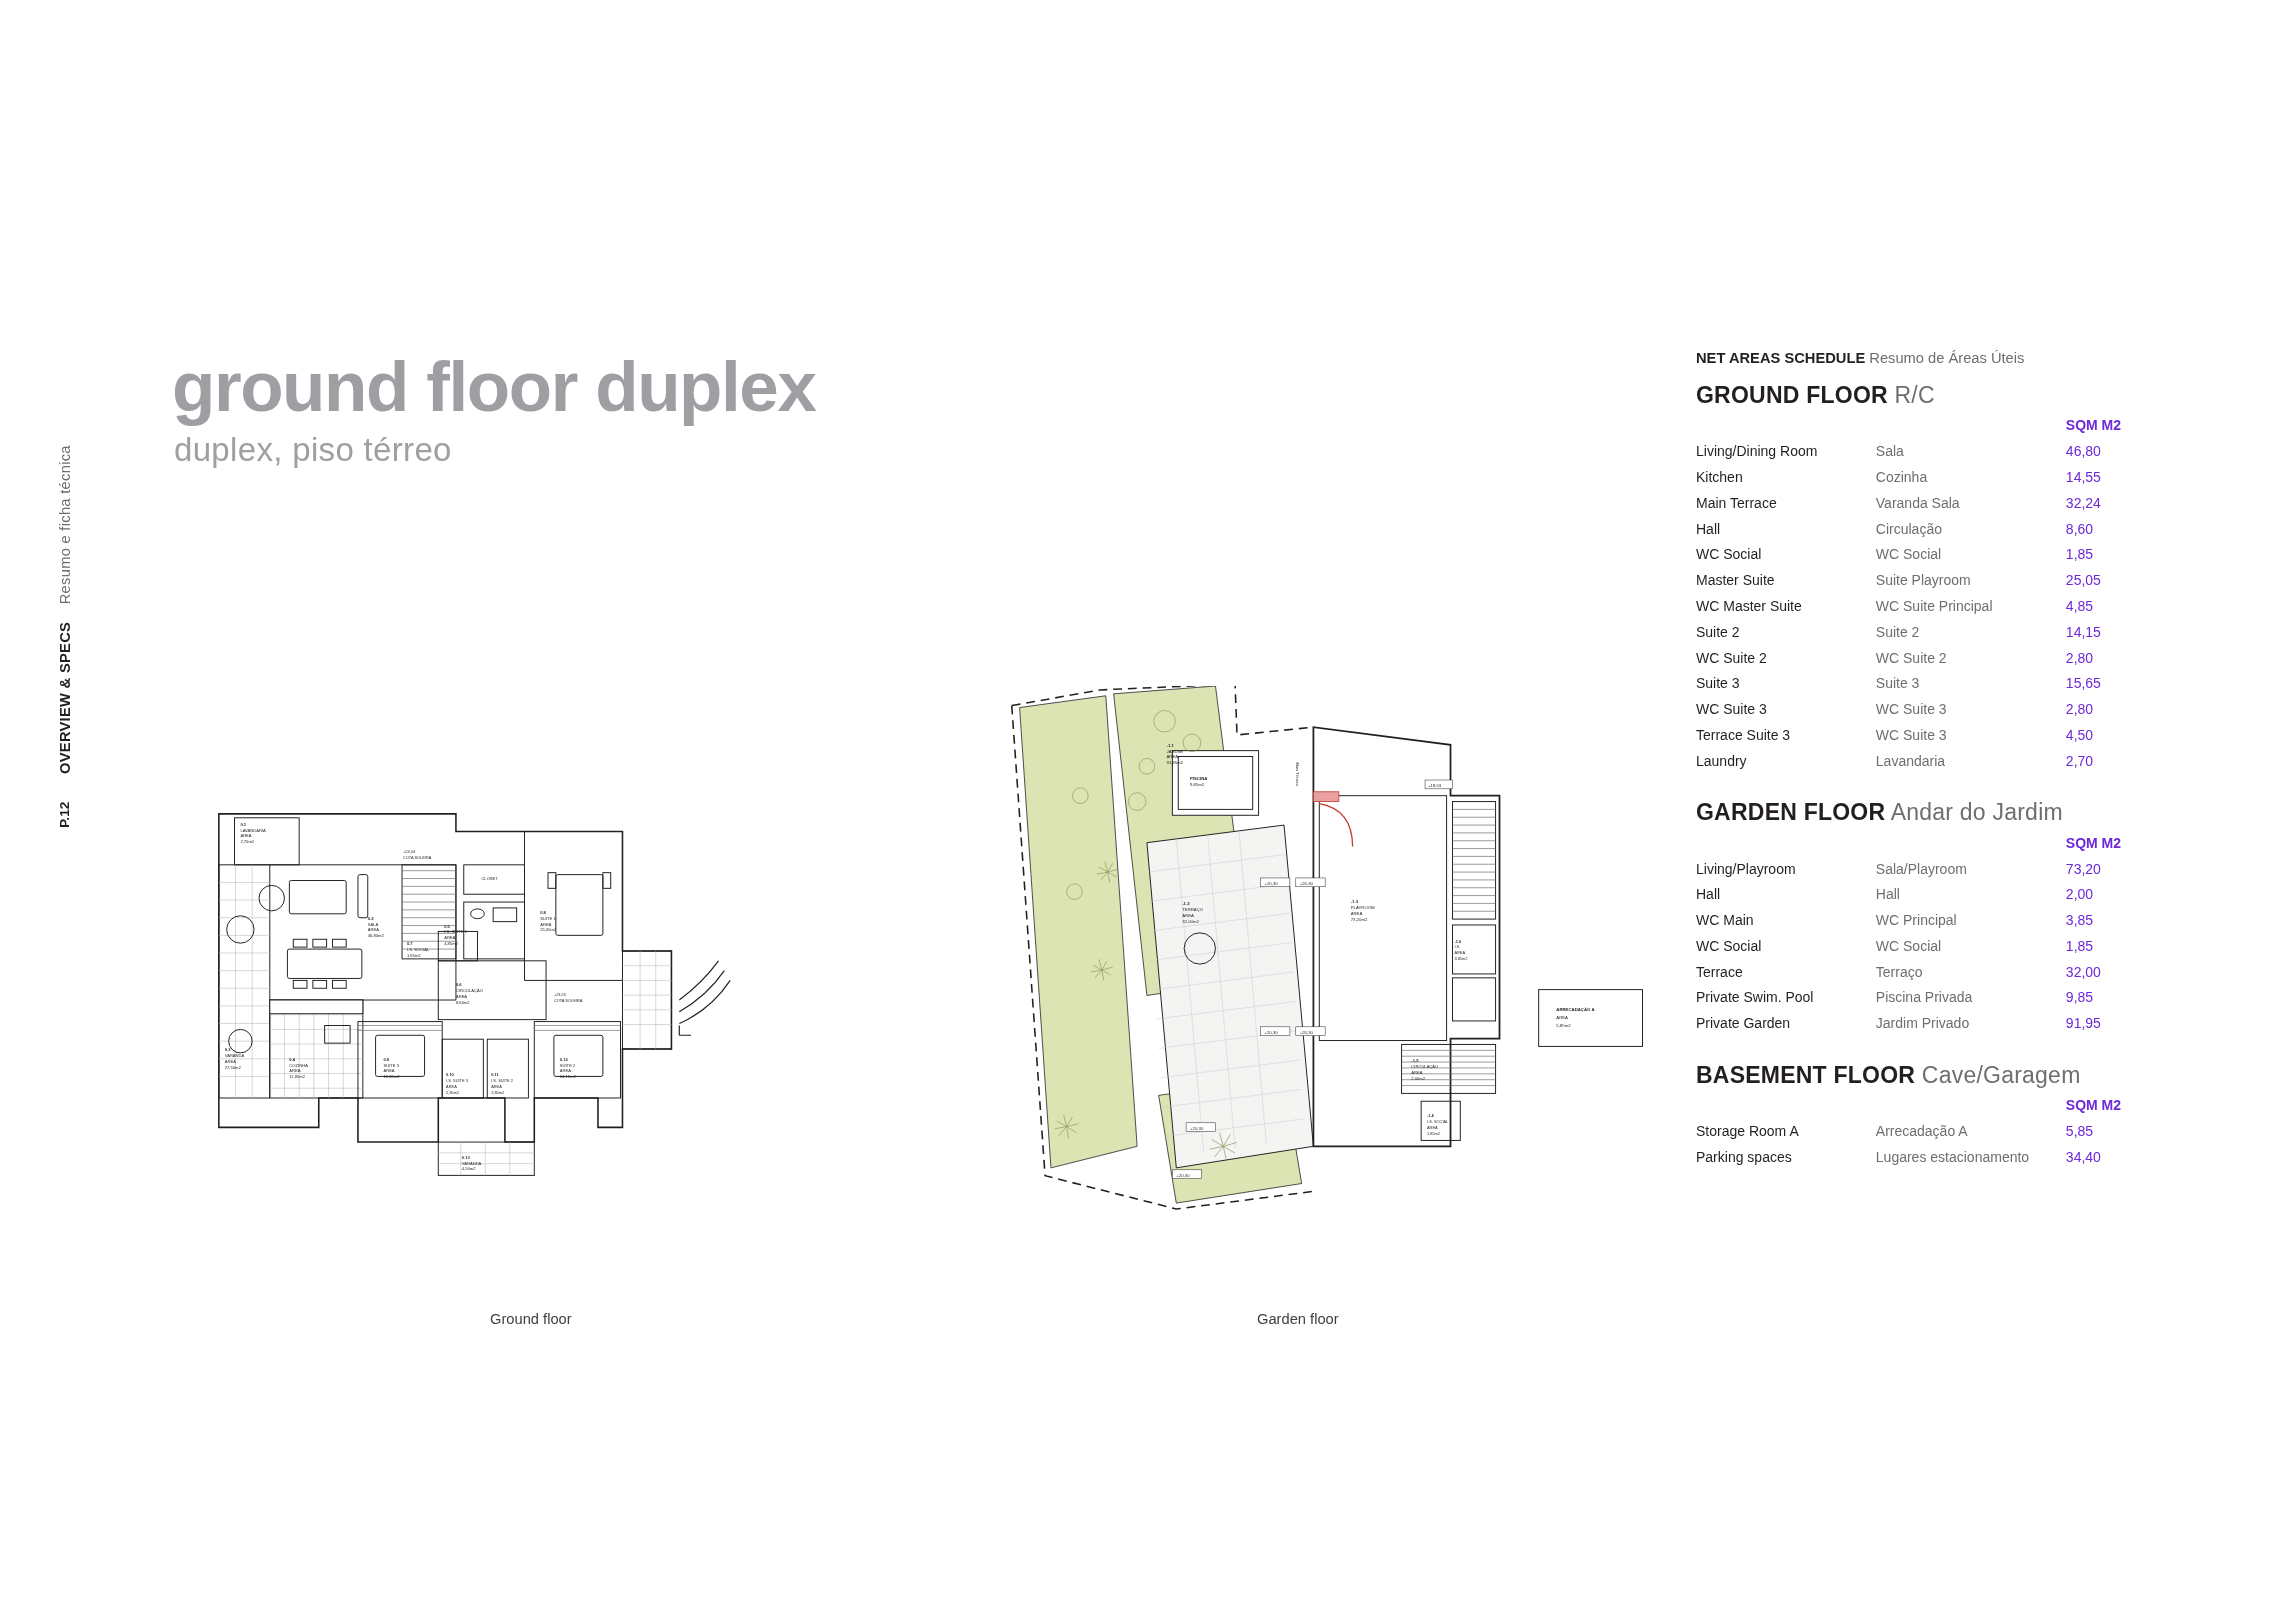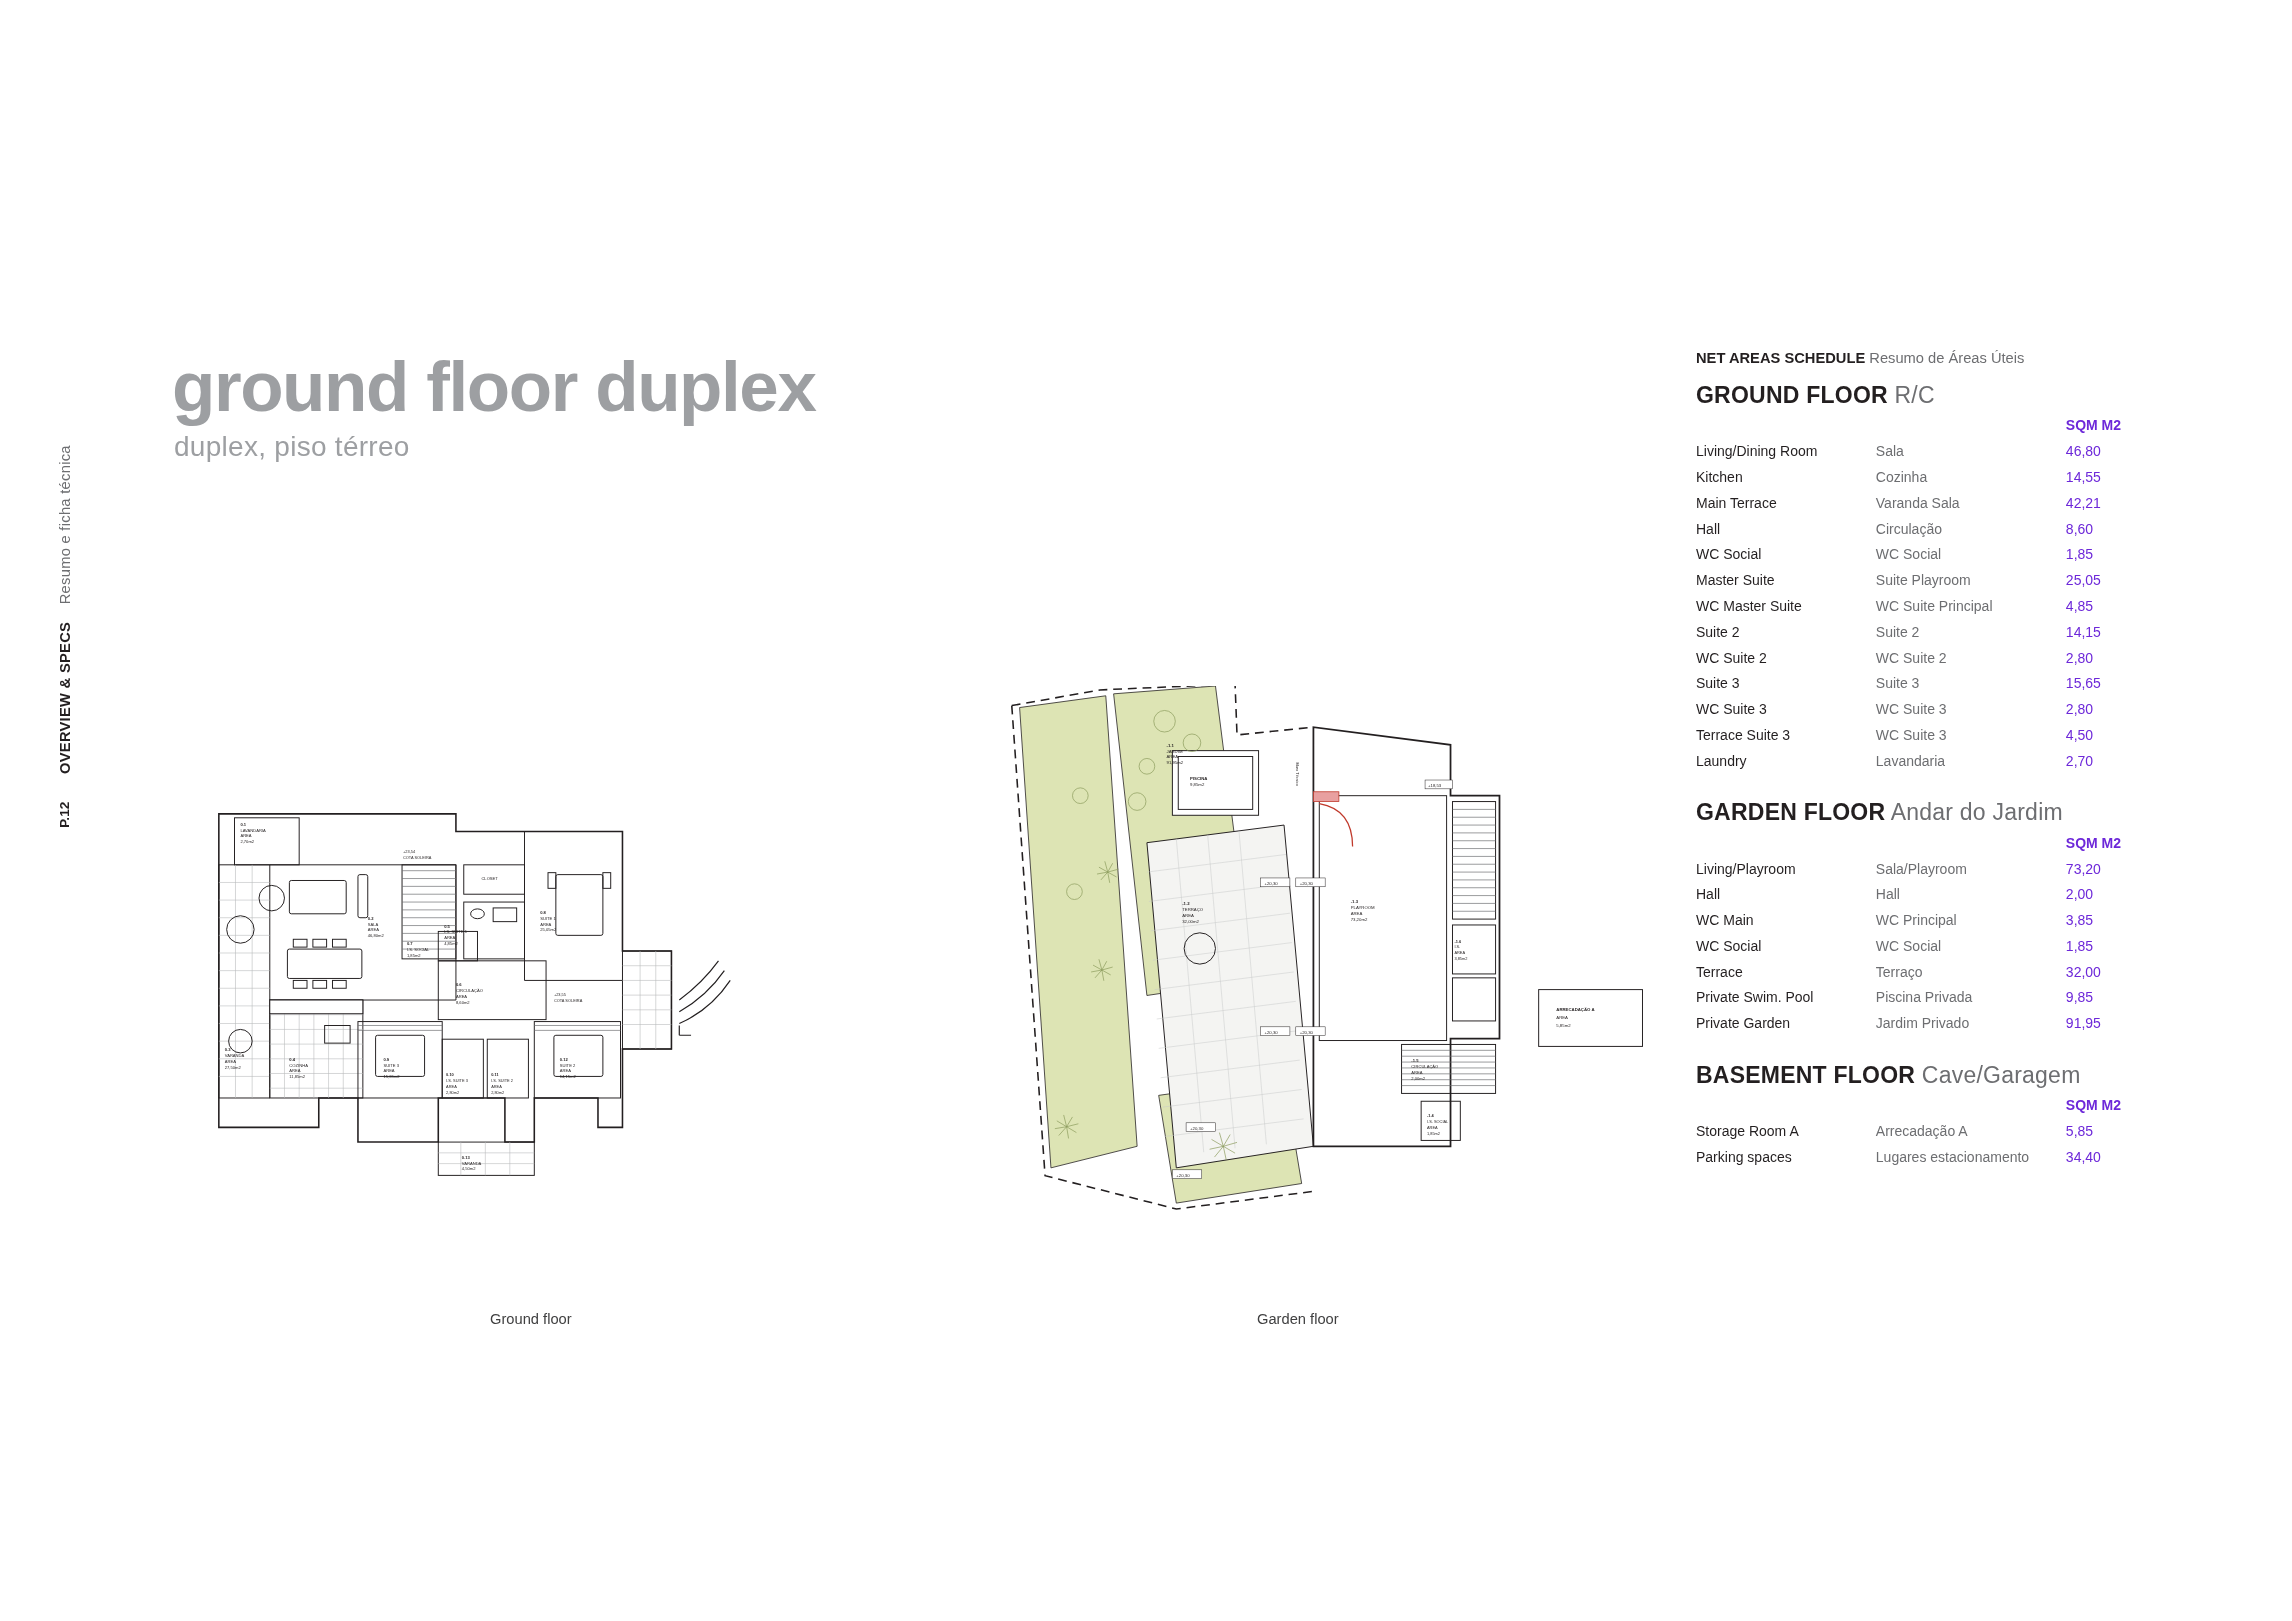--- a/index.html
+++ b/index.html
@@ -41,21 +41,21 @@
     left:172px; top:351px;
     font-size:71px;
     font-weight:bold;
     color:#9d9fa2;
     letter-spacing:-.02em;
     line-height:1;
   }
   .subtitle {
     position:absolute;
     left:174px; top:431px;
-    font-size:28px;
+    font-size:33px;
     color:#9d9fa2;
     letter-spacing:.01em;
   }
 
   
   .sched { position:absolute; left:1696px; top:350px; width:470px; }
   .sched-head { font-size:14.7px; margin-bottom:15.7px; }
   .sched-head .b { font-weight:bold; }
   .sched-head .g { color:#6d6e71; }
   .grp-title { font-size:23px; margin:0 0 3.9px 0; letter-spacing:.01em; }
@@ -435,21 +435,21 @@
               <td class="val">46,80</td>
             </tr>
         <tr>
               <td class="en">Kitchen</td>
               <td class="pt">Cozinha</td>
               <td class="val">14,55</td>
             </tr>
         <tr>
               <td class="en">Main Terrace</td>
               <td class="pt">Varanda Sala</td>
-              <td class="val">42,21</td>
+              <td class="val">32,24</td>
             </tr>
         <tr>
               <td class="en">Hall</td>
               <td class="pt">Circulação</td>
               <td class="val">8,60</td>
             </tr>
         <tr>
               <td class="en">WC Social</td>
               <td class="pt">WC Social</td>
               <td class="val">1,85</td>

